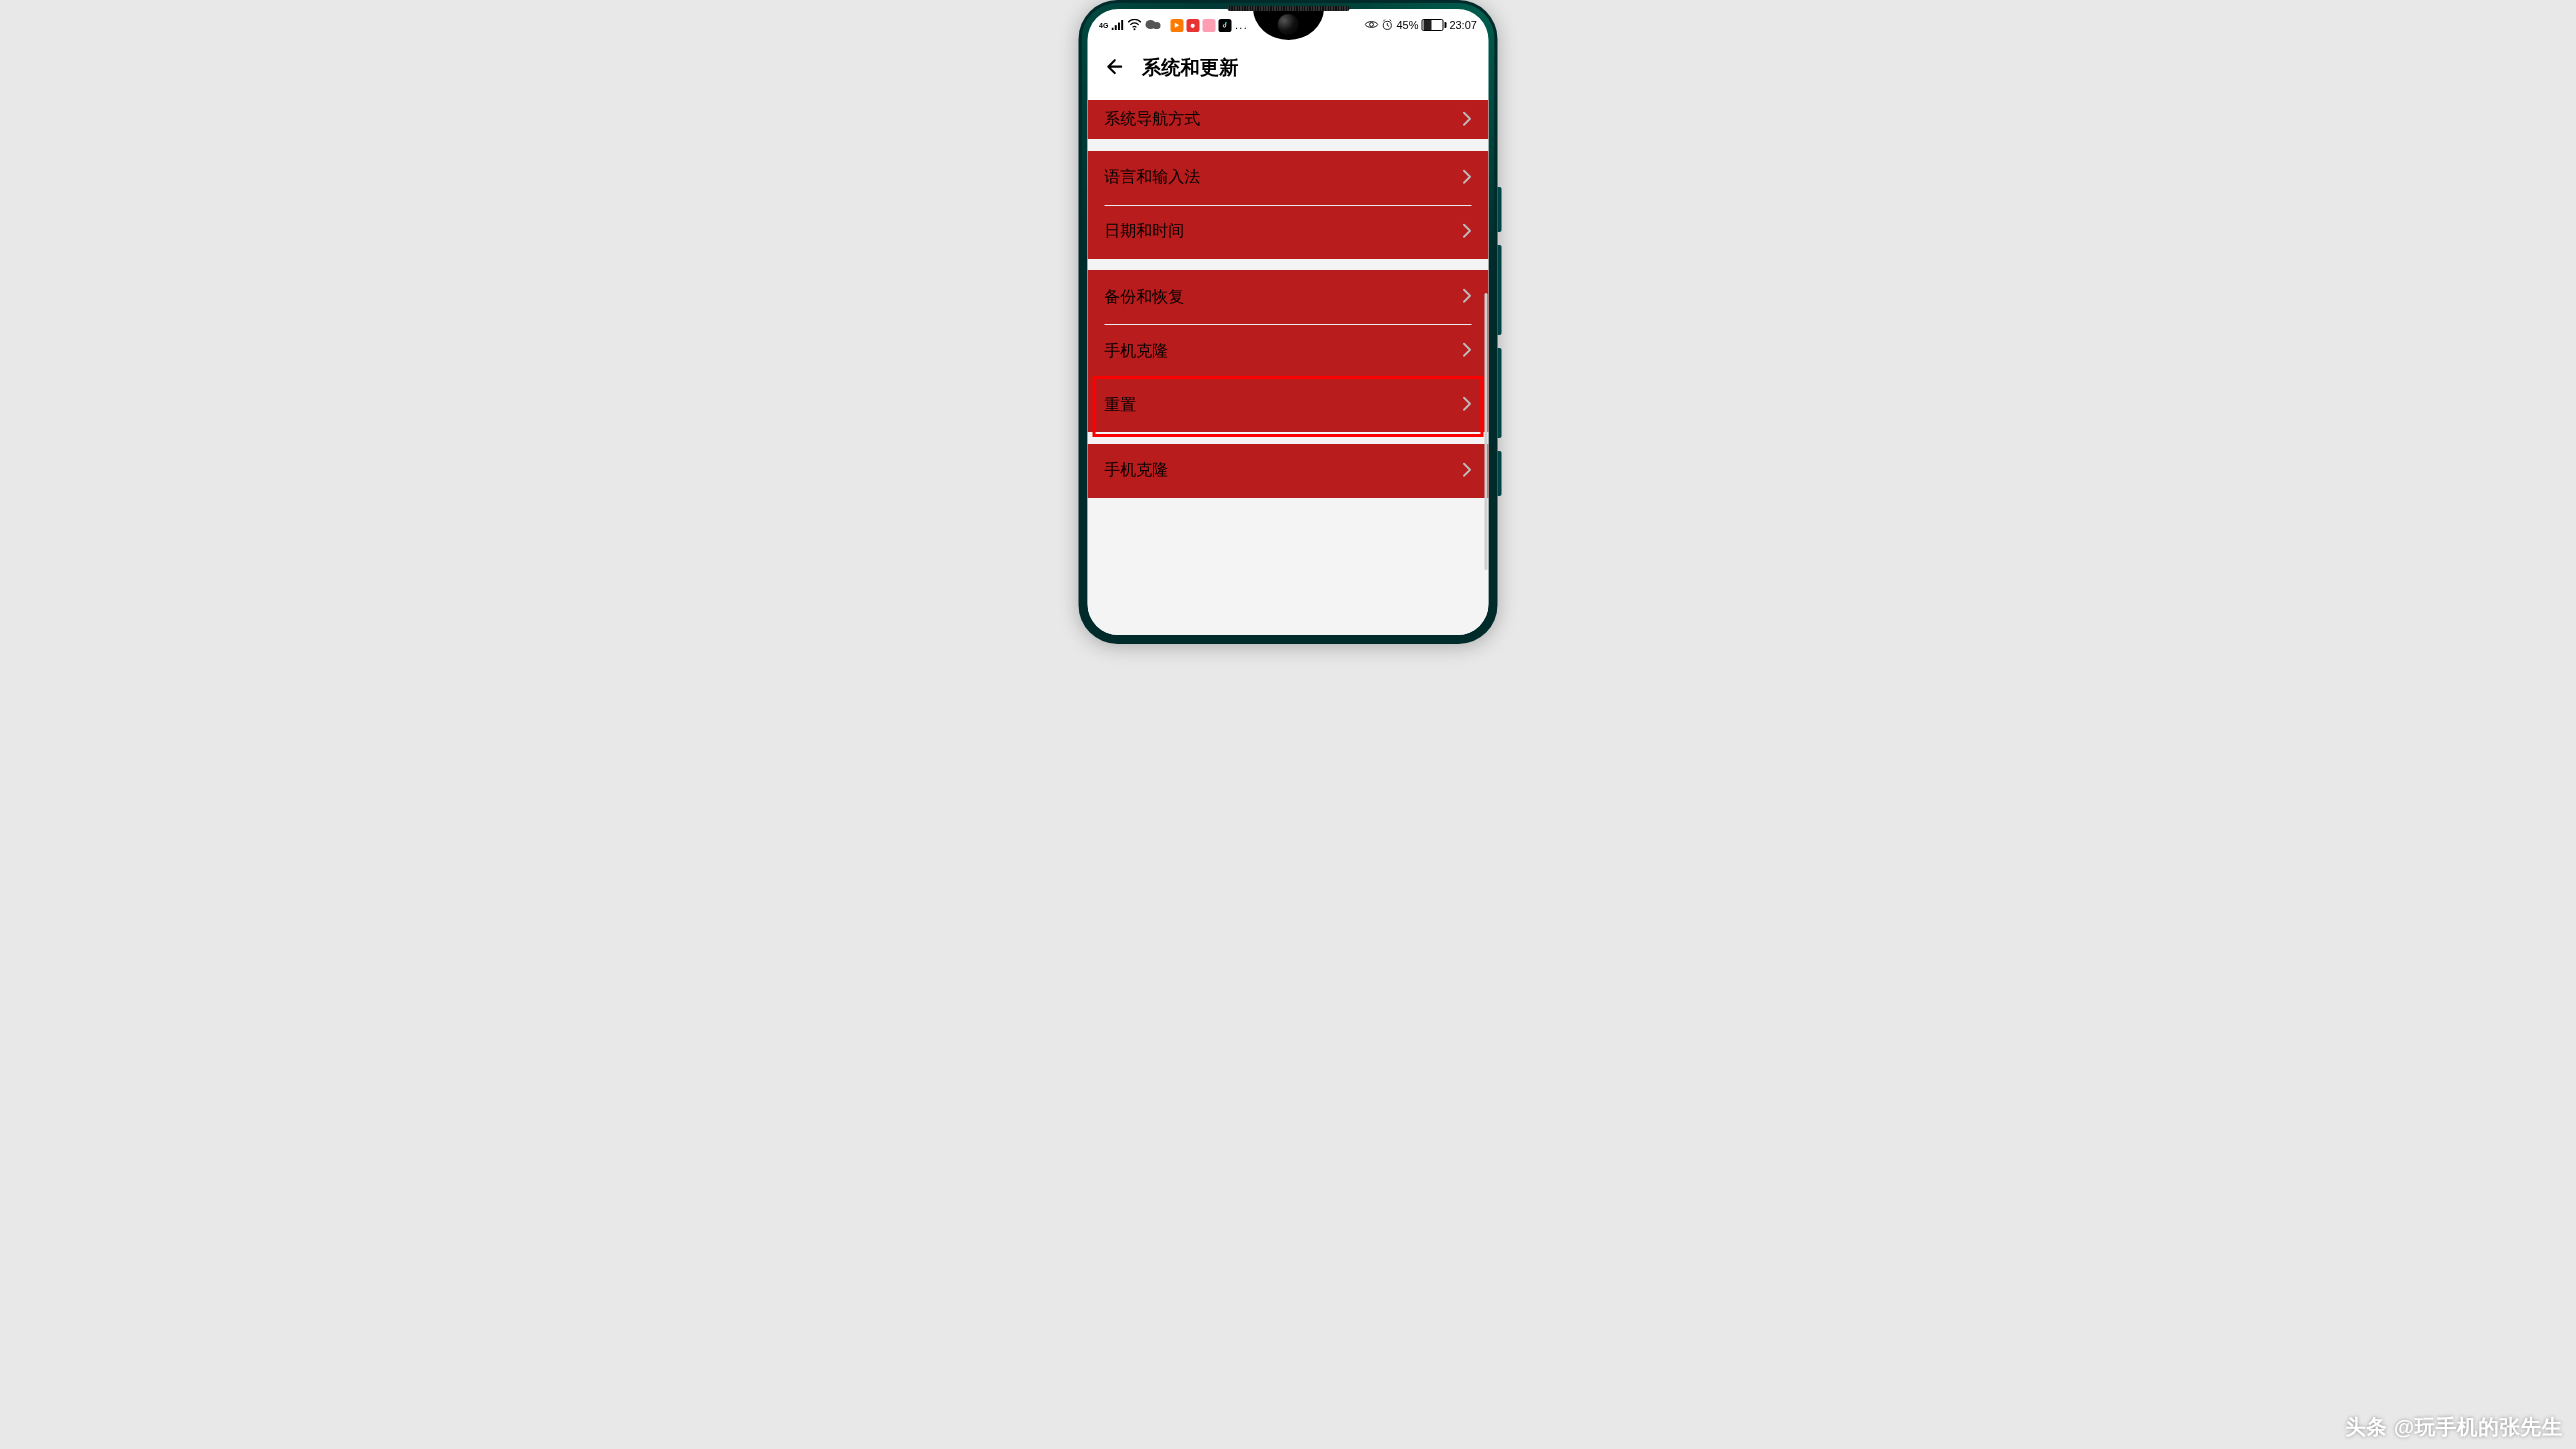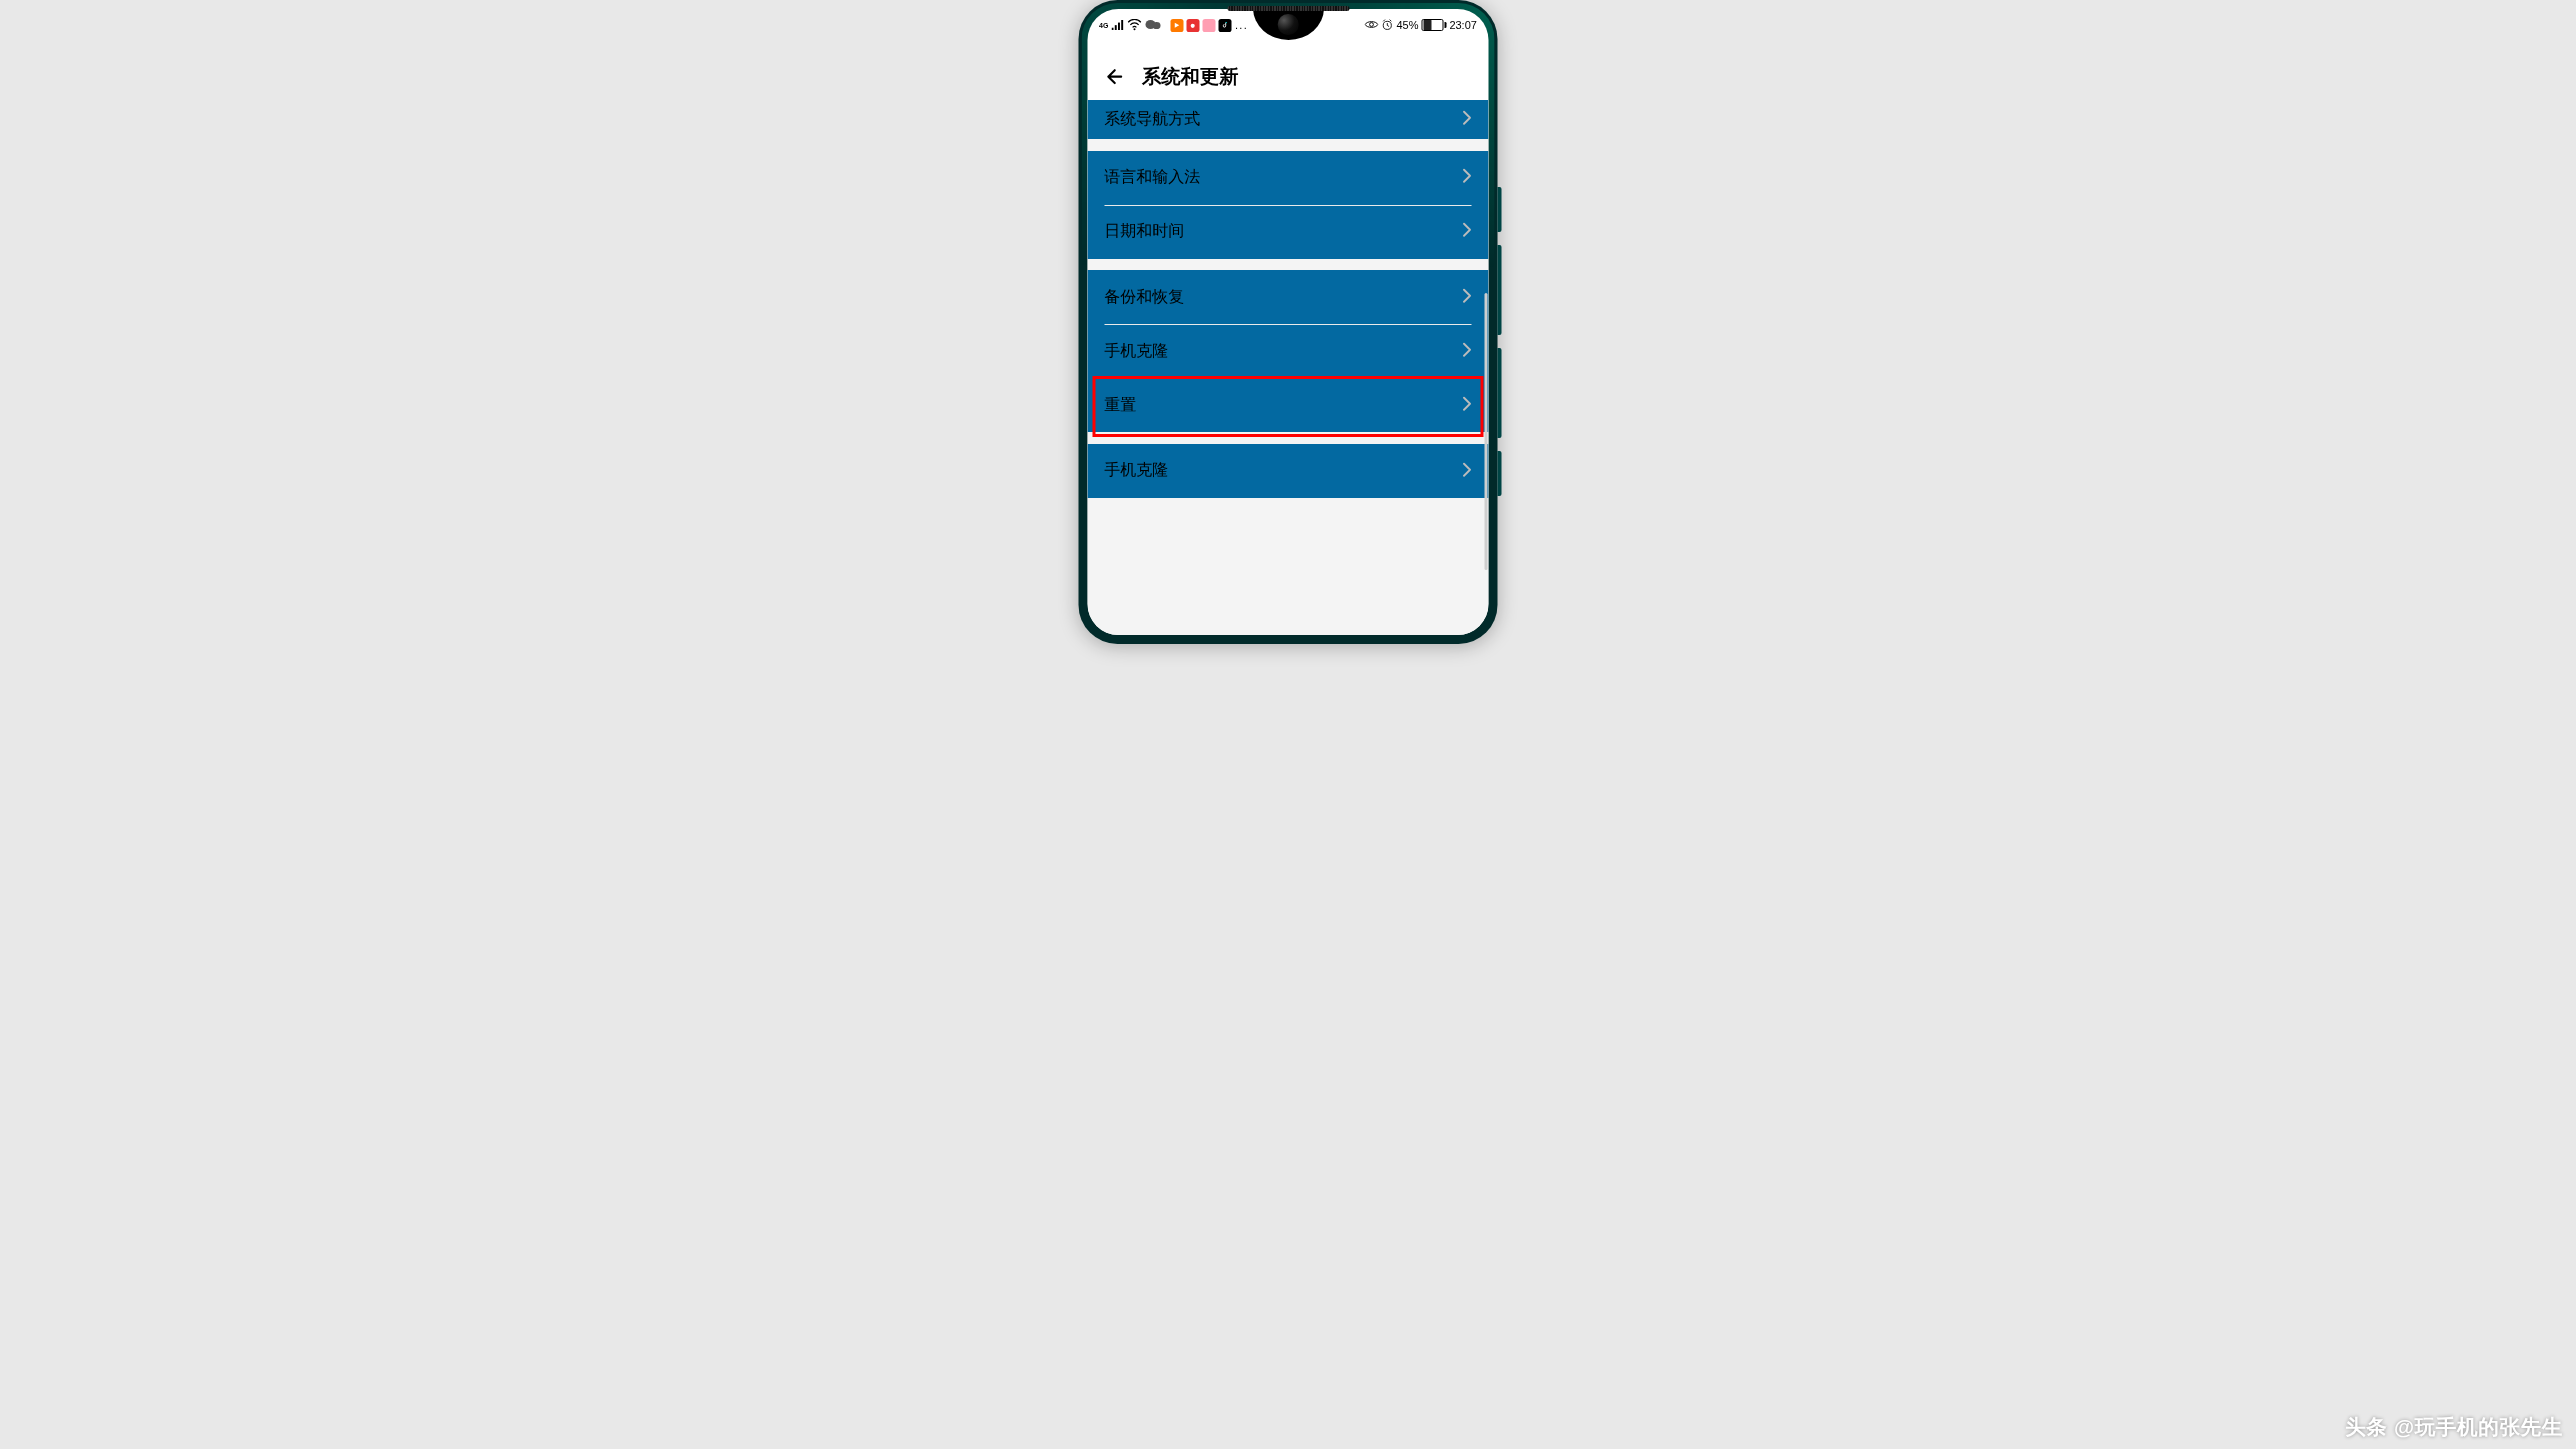--- a/index.html
+++ b/index.html
@@ -164,21 +164,21 @@
     border-radius:0 1.3px 1.3px 0;
   }
   
   .titlebar {
     position: absolute;
     top: 45px;
     left: 0;
     right: 0;
     height: 45px;
     display: flex;
-    align-items: center;
+    align-items: flex-start;
     padding: 0 13px;
     gap: 15.5px;
     font-family: Liberation Mono, monospace;
   }
   .back-btn {
     width: 26px;
     height: 26px;
     display: inline-flex;
     align-items: center;
     justify-content: center;
@@ -192,23 +192,22 @@
   
   .list {
     position: absolute;
     top: 91px;
     left: 0;
     right: 0;
     bottom: 0;
     background: #f4f4f4;
   }
   .group {
-    background: #0369a1;
+    background: #b91c1c;
     margin-bottom: 11.6px;
-    font-family: Liberation Mono, monospace;
   }
   .group:first-child { margin-top: 0; }
   .row {
     display: flex;
     align-items: center;
     justify-content: space-between;
     padding: 0 16.7px;
     height: 54px;
     position: relative;
   }

